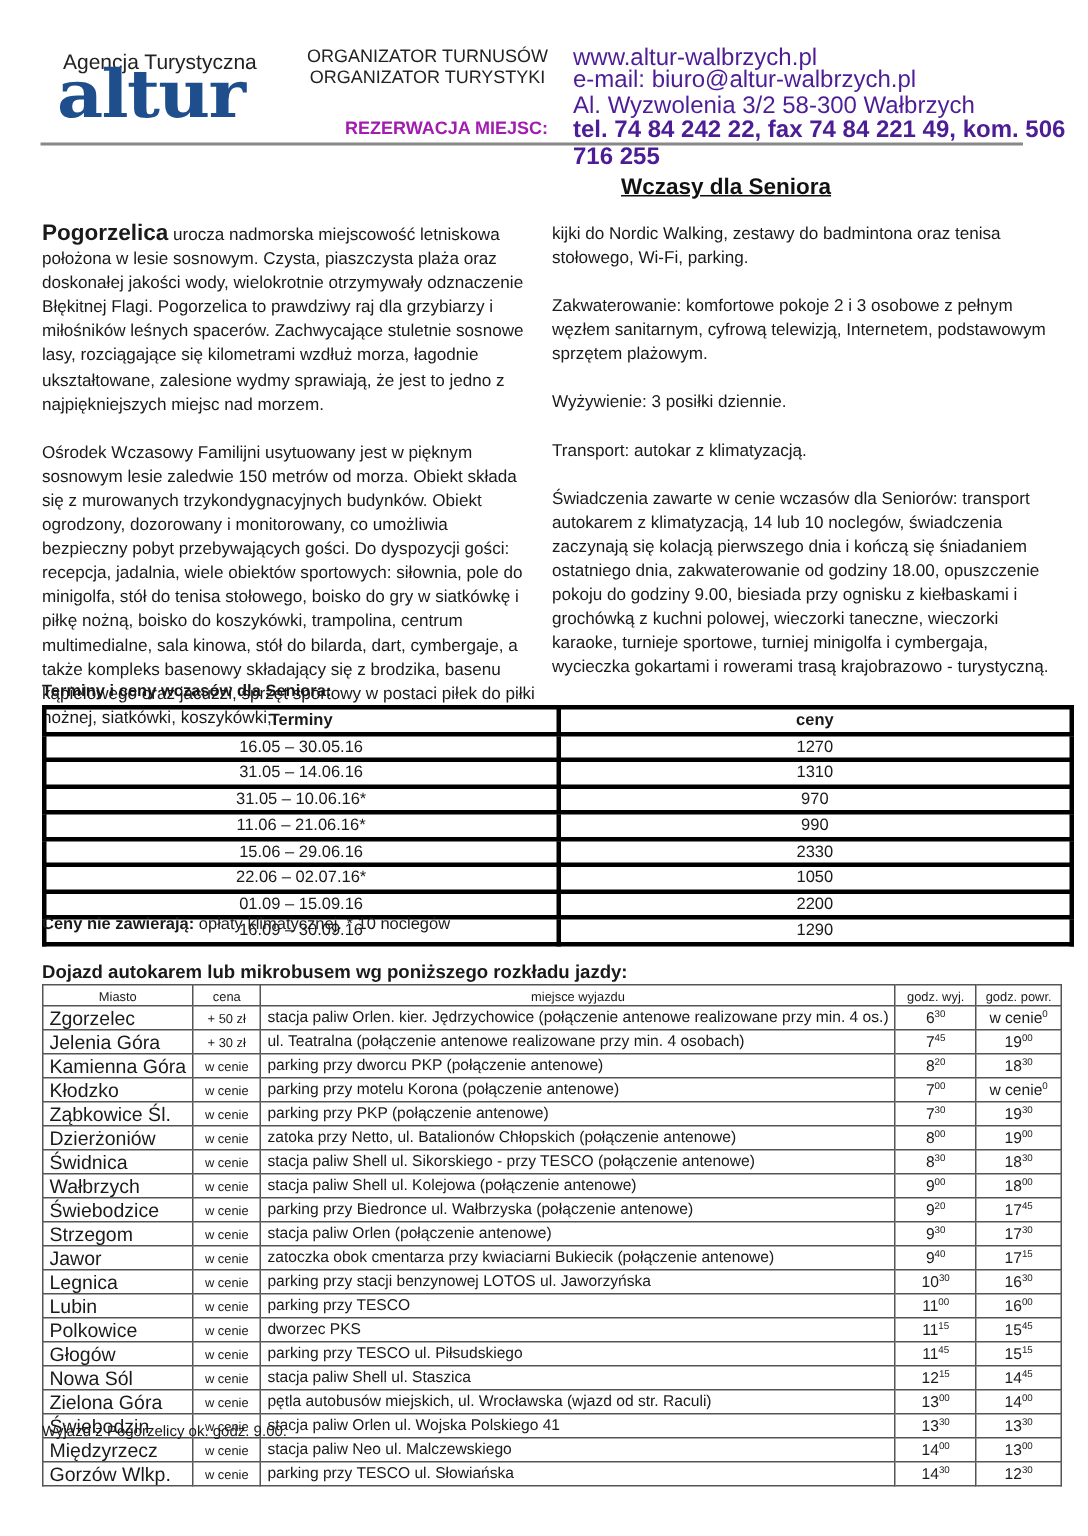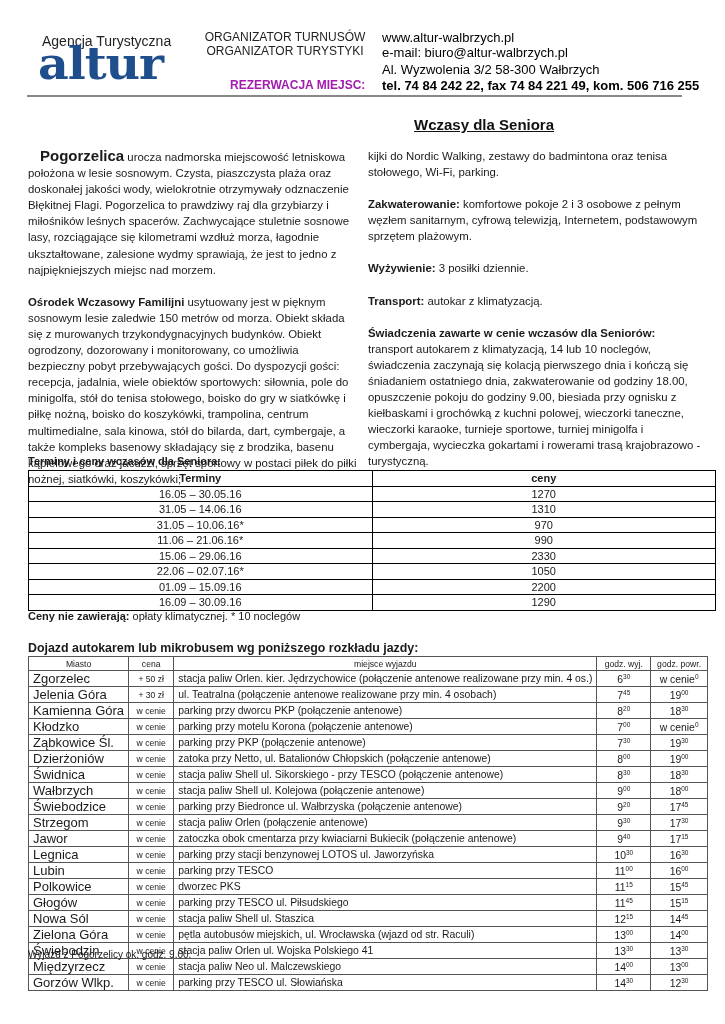--- a/index.html
+++ b/index.html
@@ -8,39 +8,39 @@
   .abs { position: absolute; }
 
   
   .logo-small { left: 42px; top: 33px; font-size: 14px; color: #222; text-align: right; }
   .logo-big { left: 38px; top: 44px; font-family: "DejaVu Serif", serif; font-weight: bold;
               font-size: 44px; line-height: 40px; color: #1f4e8c; letter-spacing: -1px; transform: scaleX(1.08); transform-origin: left; }
   .org { font-size: 12px; color: #222; text-align: center; width: 170px; }
   .org1 { left: 200px; top: 30px; }
   .org2 { left: 200px; top: 44px; }
   .rez { left: 230px; top: 78px; font-size: 12px; font-weight: bold; color: #a21caf; }
-  .contact { left: 382px; font-size: 13px; color: #000000; }
+  .contact { left: 382px; font-size: 16px; color: #4c1d95; }
   .c1 { top: 30px; } .c2 { top: 45px; } .c3 { top: 62px; }
   .c4 { top: 78px; font-weight: bold; }
   .hr { left: 27px; top: 95px; width: 655px; height: 2px; background: #888; }
 
   .title { left: 414px; top: 116px; font-size: 15px; font-weight: bold; text-decoration: underline; color: #111; }
 
   .col { font-size: 11.4px; line-height: 16.1px; color: #1a1a1a; text-align: left; }
   .col p { margin: 0; }
   .left-col { left: 28px; top: 148px; width: 330px; }
   .right-col { left: 368px; top: 148px; width: 334px; }
-  .bold-lead { font-weight: bold; }
-  .big-lead { font-weight: bold; font-size: 15px; margin-left: 12px; }
+  .bold-lead { font-weight: normal; }
+  .big-lead { font-weight: bold; font-size: 15px; }
 
   
   .t-caption { left: 28px; top: 455px; font-size: 11px; font-weight: bold; }
   table { border-collapse: collapse; }
   .terms { left: 28px; top: 470px; width: 688px; font-size: 11px; }
-  .terms td, .terms th { border: 1px solid #000000; text-align: center; height: 14.5px; padding: 0; font-weight: normal; }
+  .terms td, .terms th { border: 3px solid #000000; text-align: center; height: 14.5px; padding: 0; font-weight: normal; }
   .terms th { font-weight: bold; }
   .terms .c-term { width: 50%; }
   .note { left: 28px; top: 610px; font-size: 11px; }
 
   
   .s-caption { left: 28px; top: 641px; font-size: 12.4px; font-weight: bold; }
   .sched { left: 28px; top: 656px; width: 680px; font-size: 9.3px; }
   .sched td, .sched th { border: 1px solid #555; padding: 0 4px; height: 13.2px; font-weight: normal; white-space: nowrap; }
   .sched th { text-align: center; font-size: 8.6px; }
   .sched td.city { width: 86px; font-size: 13px; }

